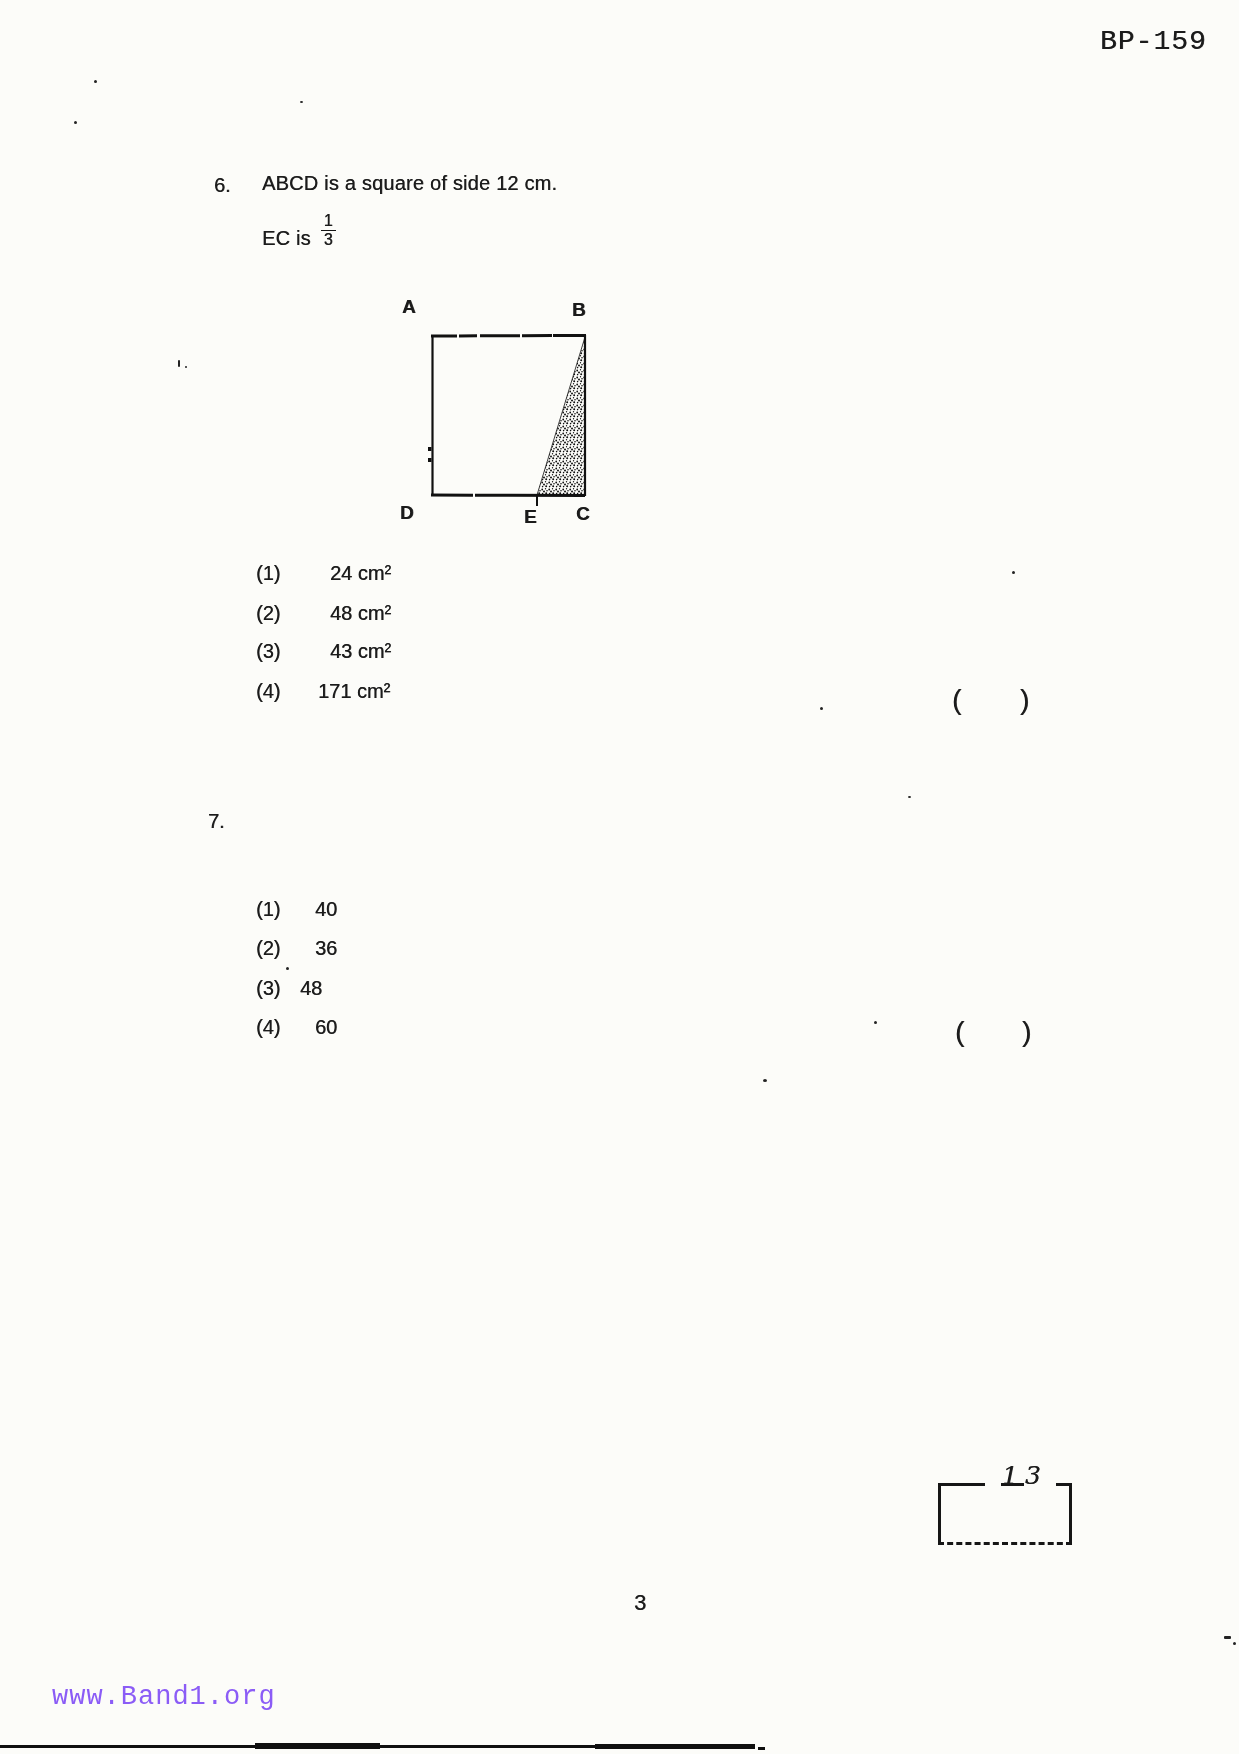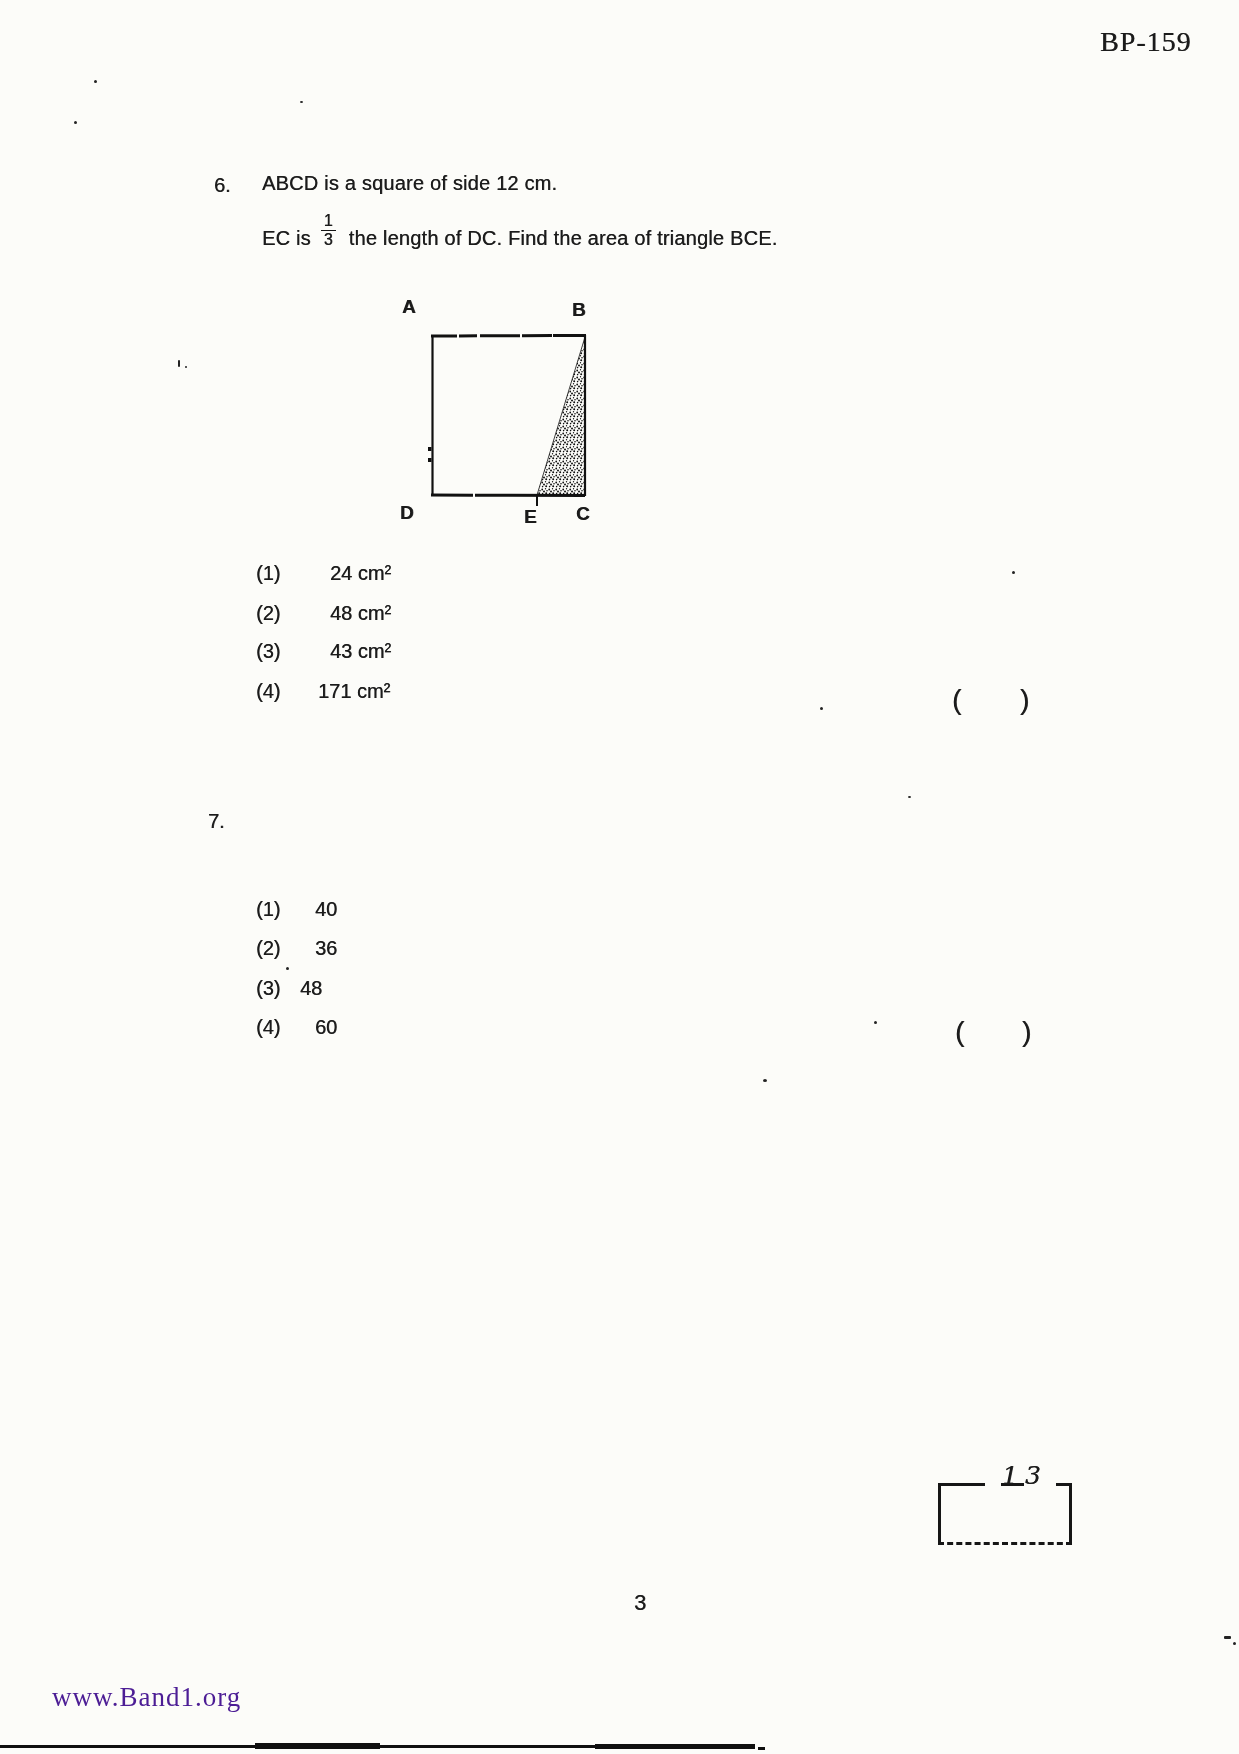--- a/index.html
+++ b/index.html
@@ -2,36 +2,36 @@
 <html><head>
 <meta charset="utf-8">
 <style>
   html,body{margin:0;padding:0;background:#e9e9e7;}
   .page{position:relative;width:1239px;height:1754px;margin:0 auto;background:#fcfcf9;
         overflow:hidden;font-family:"Liberation Sans",sans-serif;color:#1b1b1b;}
   .abs{position:absolute;}
   .ink{text-shadow:0.4px 0.3px 0.4px rgba(15,15,15,0.75);}
   .qtext{font-size:20px;letter-spacing:0.2px;white-space:nowrap;}
   .qnum{font-size:20px;}
-  .mono{font-family:Liberation Serif, serif;}
+  .mono{font-family:Liberation Mono, monospace;}
   .opt{font-size:20px;white-space:nowrap;}
   .bracket{font-size:28px;}
   .dlabel{font-size:19px;font-weight:700;}
   .line2{display:flex;align-items:flex-end;position:absolute;}
   .line2 .gaptxt{margin-left:9px;}
   .frac{display:inline-flex;flex-direction:column;align-items:center;line-height:1.05;
         font-size:16px;margin:0 4px 0 10px;transform:translateY(-1px);}
   .frac .den{border-top:1.6px solid #141414;padding:1px 3px 0;}
   .frac .num{padding:0 3px;}
   .speck{position:absolute;background:#232323;border-radius:50%;}
   .scorebox{position:absolute;left:938px;top:1483px;width:128px;height:56px;
             border:3px solid #161616;border-bottom-style:dashed;}
   .whitegap{position:absolute;background:#fcfcf9;}
   .scanline{position:absolute;background:#101010;}
-  .footer-url{font-size:27px;color:#4c1d95;letter-spacing:1px;}
+  .footer-url{font-size:27px;color:#8b5cf6;letter-spacing:1px;}
   .score-val{font-size:25px;font-style:italic;letter-spacing:7px;
              font-family:"DejaVu Serif",serif;}
   .pageno{font-size:22px;}
   .header-code{font-size:28px;letter-spacing:1px;}
 </style>
 </head>
 <body>
 
 <div class="page">
 
@@ -39,21 +39,20 @@
 
   <div class="abs ink qnum" style="left:214px;top:174px">6.</div>
   <div class="abs ink qtext" style="left:262px;top:172px">ABCD is a square of side 12 cm.</div>
 
   <div class="line2" style="left:262px;top:200px;height:50px">
     <span class="ink qtext">EC is</span>
     <span class="frac ink">
       <span class="num">1</span>
       <span class="den">3</span>
     </span>
-    <span class="ink qtext gaptxt">the length of DC. Find the area of triangle BCE.</span>
   </div>
 
   <svg class="abs" style="left:415px;top:292px" width="185" height="235">
     <defs>
       <pattern id="speckle" width="7" height="7" patternUnits="userSpaceOnUse">
         <circle cx="1.2" cy="1.5" r="0.9" fill="#111"></circle>
         <circle cx="4.5" cy="0.8" r="0.7" fill="#111"></circle>
         <circle cx="3" cy="3.6" r="1" fill="#111"></circle>
         <circle cx="6" cy="2.8" r="0.8" fill="#111"></circle>
         <circle cx="1.6" cy="5.6" r="0.8" fill="#111"></circle>

